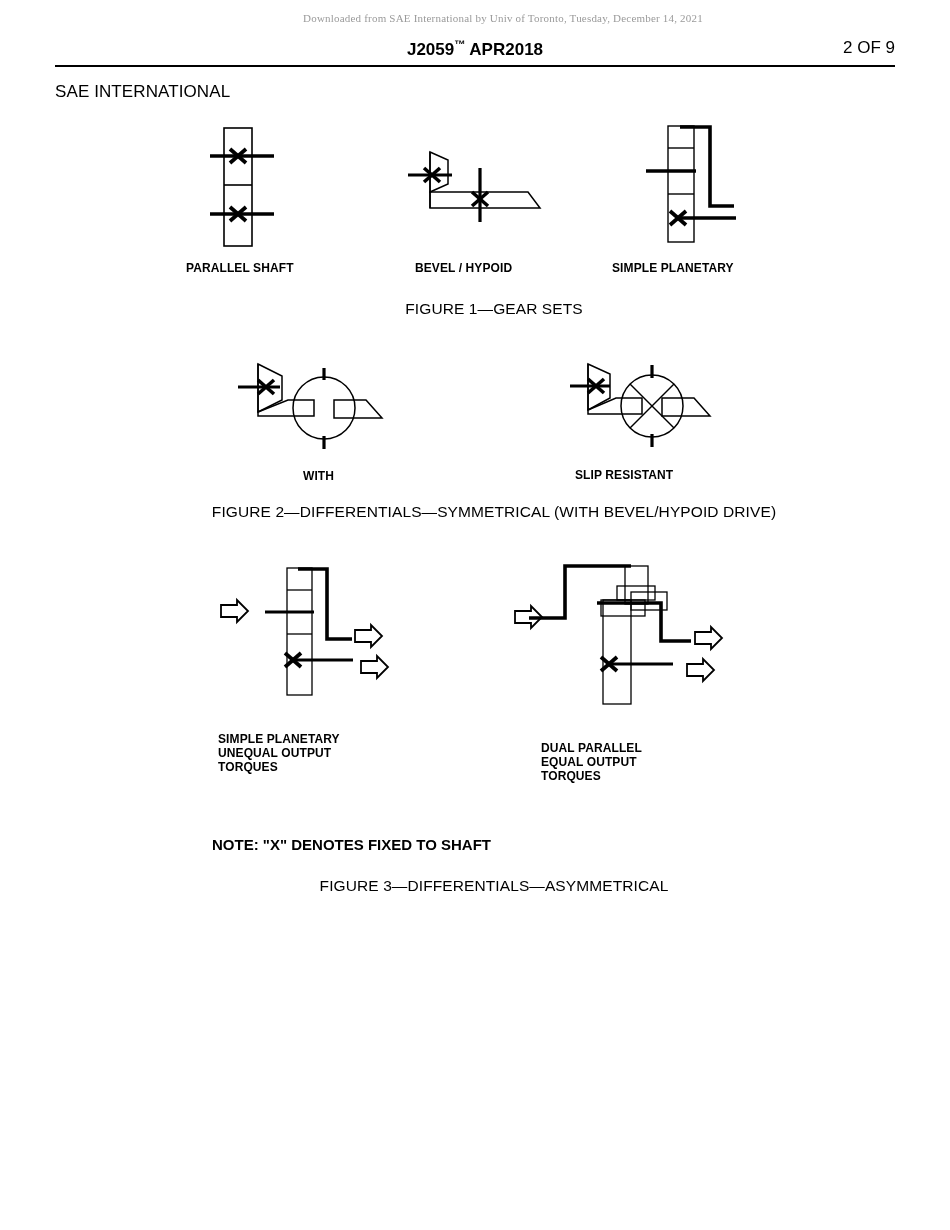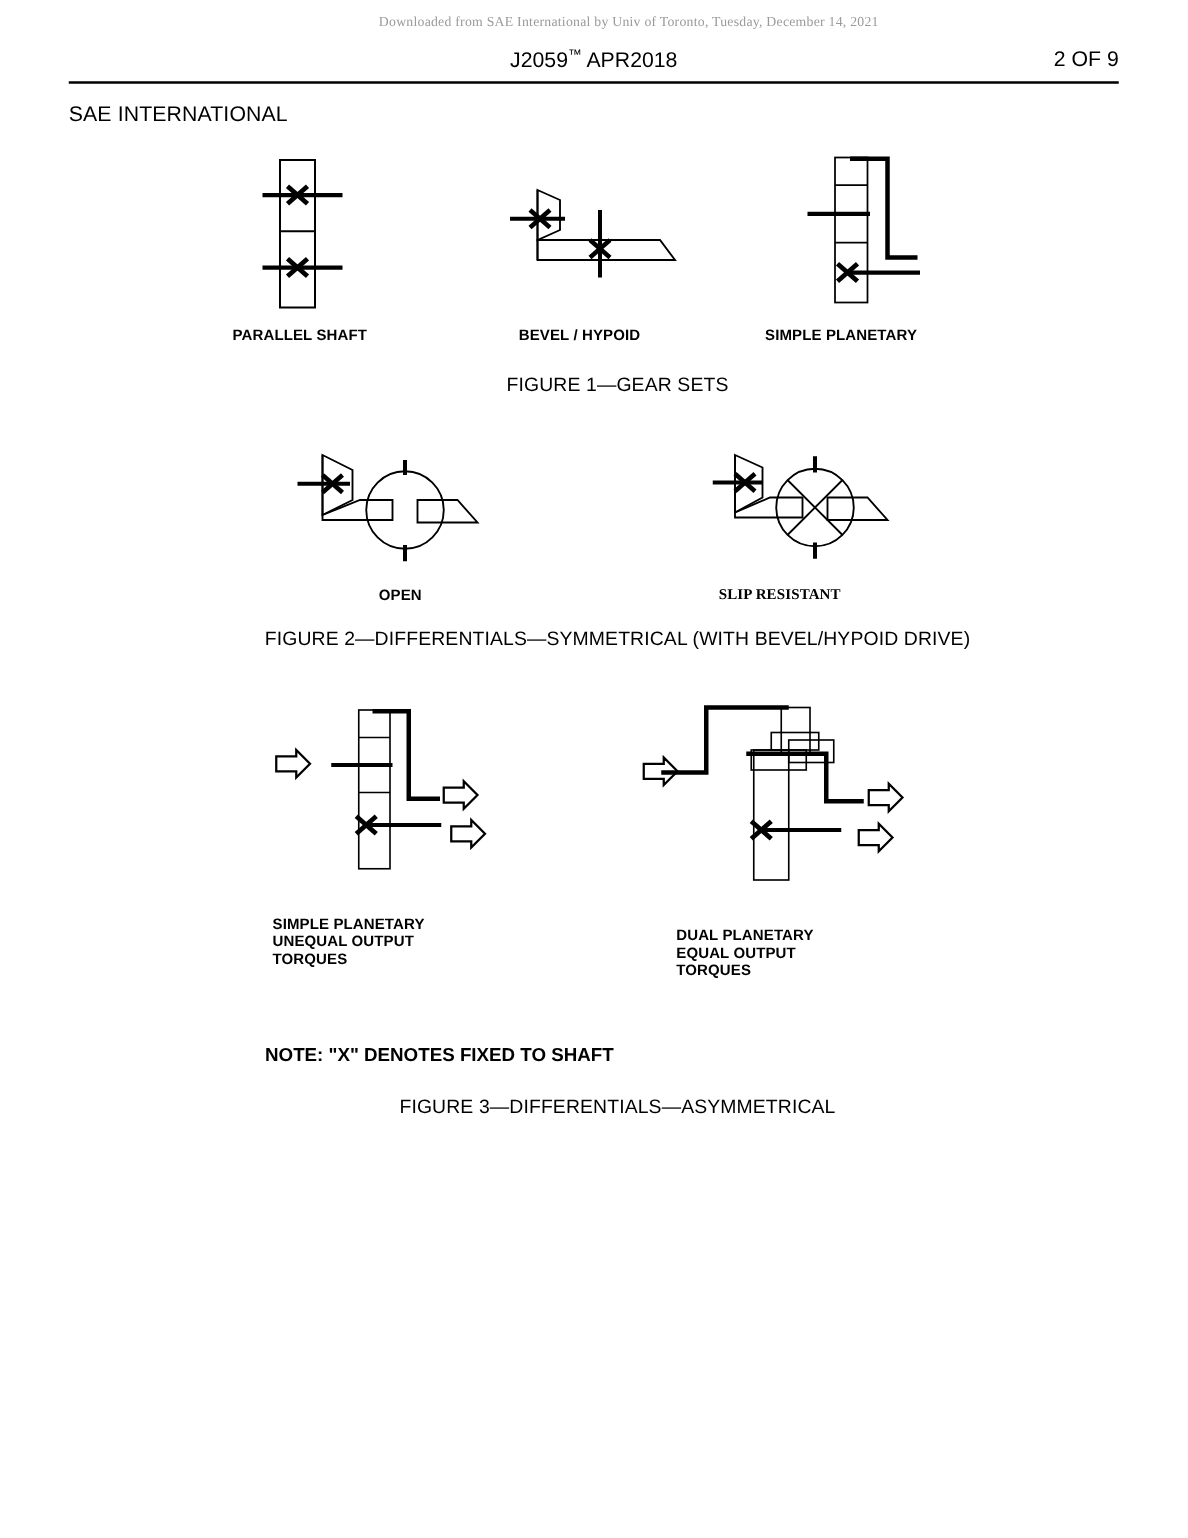--- a/index.html
+++ b/index.html
@@ -47,20 +47,21 @@
     letter-spacing: 0.1px;
     margin-top: 44px;
   }
   .header .h-center {
     position: absolute;
     left: 0;
     top: 0;
     width: 840px;
     text-align: center;
     font-size: 17px;
+    font-weight: bold;
   }
   .header .h-center .tm {
     font-size: 11px;
     vertical-align: super;
   }
   .header .h-right {
     position: absolute;
     right: 0;
     top: 0;
     font-size: 17px;
@@ -223,22 +224,22 @@
       <line x1="82" y1="9" x2="82" y2="22"></line>
       <line x1="82" y1="78" x2="82" y2="91"></line>
     </g>
     <g stroke="#000" stroke-width="3.6" stroke-linecap="butt">
       <line x1="18" y1="23" x2="34" y2="37"></line>
       <line x1="34" y1="23" x2="18" y2="37"></line>
     </g>
   </svg>
 </div>
 
-<div class="fig-label" style="left:303px; top:469px;">OPEN</div>
-<div class="fig-label" style="left:575px; top:468px;font-family:Liberation Serif, serif;">SLIP RESISTANT</div>
+<div class="fig-label" style="left:303px; top:469px;">WITH</div>
+<div class="fig-label" style="left:575px; top:468px;">SLIP RESISTANT</div>
 
 <div class="fig-caption" style="left:0; top:503px; width:950px; text-align:center;">FIGURE 2—DIFFERENTIALS—SYMMETRICAL (WITH BEVEL/HYPOID DRIVE)</div>
 
 <div class="diagram" style="left:215px; top:560px;">
   <svg width="190" height="150" viewBox="0 0 190 150">
     <g fill="none" stroke="#000" stroke-width="1.3">
       <rect x="72" y="8" width="25" height="127"></rect>
       <line x1="72" y1="30" x2="97" y2="30"></line>
       <line x1="72" y1="52" x2="97" y2="52"></line>
       <line x1="72" y1="74" x2="97" y2="74"></line>
@@ -287,19 +288,19 @@
     <polygon points="10,55 26,55 26,50 37,61 26,72 26,67 10,67" fill="none" stroke="#000" stroke-width="1.8"></polygon>
 
     <polygon points="190,76 206,76 206,71 217,82 206,93 206,88 190,88" fill="none" stroke="#000" stroke-width="1.8"></polygon>
     <polygon points="182,108 198,108 198,103 209,114 198,125 198,120 182,120" fill="none" stroke="#000" stroke-width="1.8"></polygon>
   </svg>
 </div>
 
 <div class="fig-label" style="left:218px; top:732px;">SIMPLE PLANETARY
 UNEQUAL OUTPUT
 TORQUES</div>
-<div class="fig-label" style="left:541px; top:741px;">DUAL PLANETARY
+<div class="fig-label" style="left:541px; top:741px;">DUAL PARALLEL
 EQUAL OUTPUT
 TORQUES</div>
 
 <div class="note-line" style="left:212px; top:836px;">NOTE: "X" DENOTES FIXED TO SHAFT</div>
 
 <div class="fig-caption" style="left:0; top:877px; width:950px; text-align:center;">FIGURE 3—DIFFERENTIALS—ASYMMETRICAL</div>
 
 </body></html>

